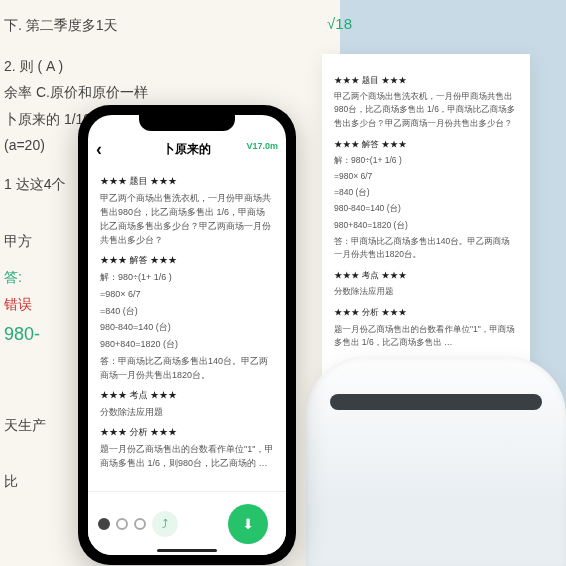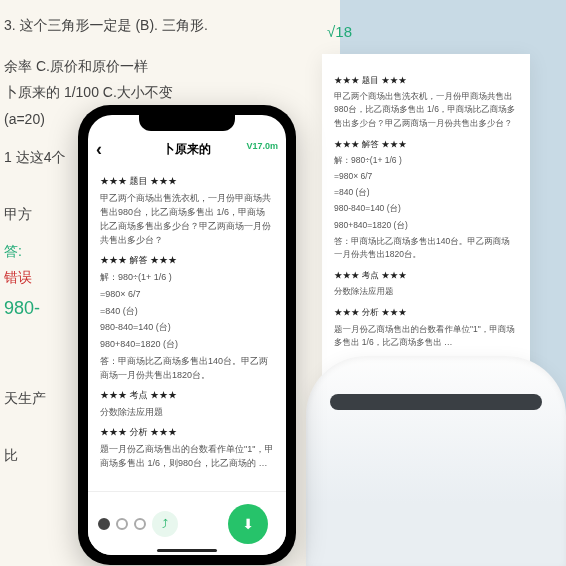--- a/index.html
+++ b/index.html
@@ -171,38 +171,39 @@
     width: 60px; height: 3px; background: #000;
     border-radius: 3px; opacity: .85;
   }
 </style>
 </head>
 <body>
 
 <div class="scene">
 
   <div class="worksheet">
-    <div class="row">3.  这个三角形一定是 (B). 三角形.</div>
+    <div class="row">下.  第二季度多1天</div>
     <div style="height:14px"></div>
+    <div class="row">2.  则 ( A )</div>
     <div class="row">余率  C.原价和原价一样</div>
     <div class="row">卜原来的 1/100  C.大小不变</div>
     <div class="row">(a=20)</div>
     <div style="height:12px"></div>
     <div class="row">1 达这4个</div>
     <div style="height:30px"></div>
     <div class="row">甲方</div>
     <div style="height:10px"></div>
     <div class="row" style="color:#2a7">答:</div>
     <div class="row" style="color:#c33">错误</div>
     <div class="row" style="color:#2a7; font-size:18px">980-</div>
     <div style="height:60px"></div>
     <div class="row">天生产</div>
     <div style="height:30px"></div>
     <div class="row">比</div>
-    <span class="ws-accent" style="position:absolute; top:18px; right:-12px">√18</span>
+    <span class="ws-accent" style="position:absolute; top:10px; right:-12px">√18</span>
   </div>
 
   <div class="receipt">
     <div class="section-title">★★★ 题目 ★★★</div>
     <p>甲乙两个商场出售洗衣机，一月份甲商场共售出980台，比乙商场多售出 1/6，甲商场比乙商场多售出多少台？甲乙两商场一月份共售出多少台？</p>
     <div class="section-title">★★★ 解答 ★★★</div>
     <p>解：980÷(1+ 1/6 )</p>
     <p>=980× 6/7</p>
     <p>=840 (台)</p>
     <p>980-840=140 (台)</p>

